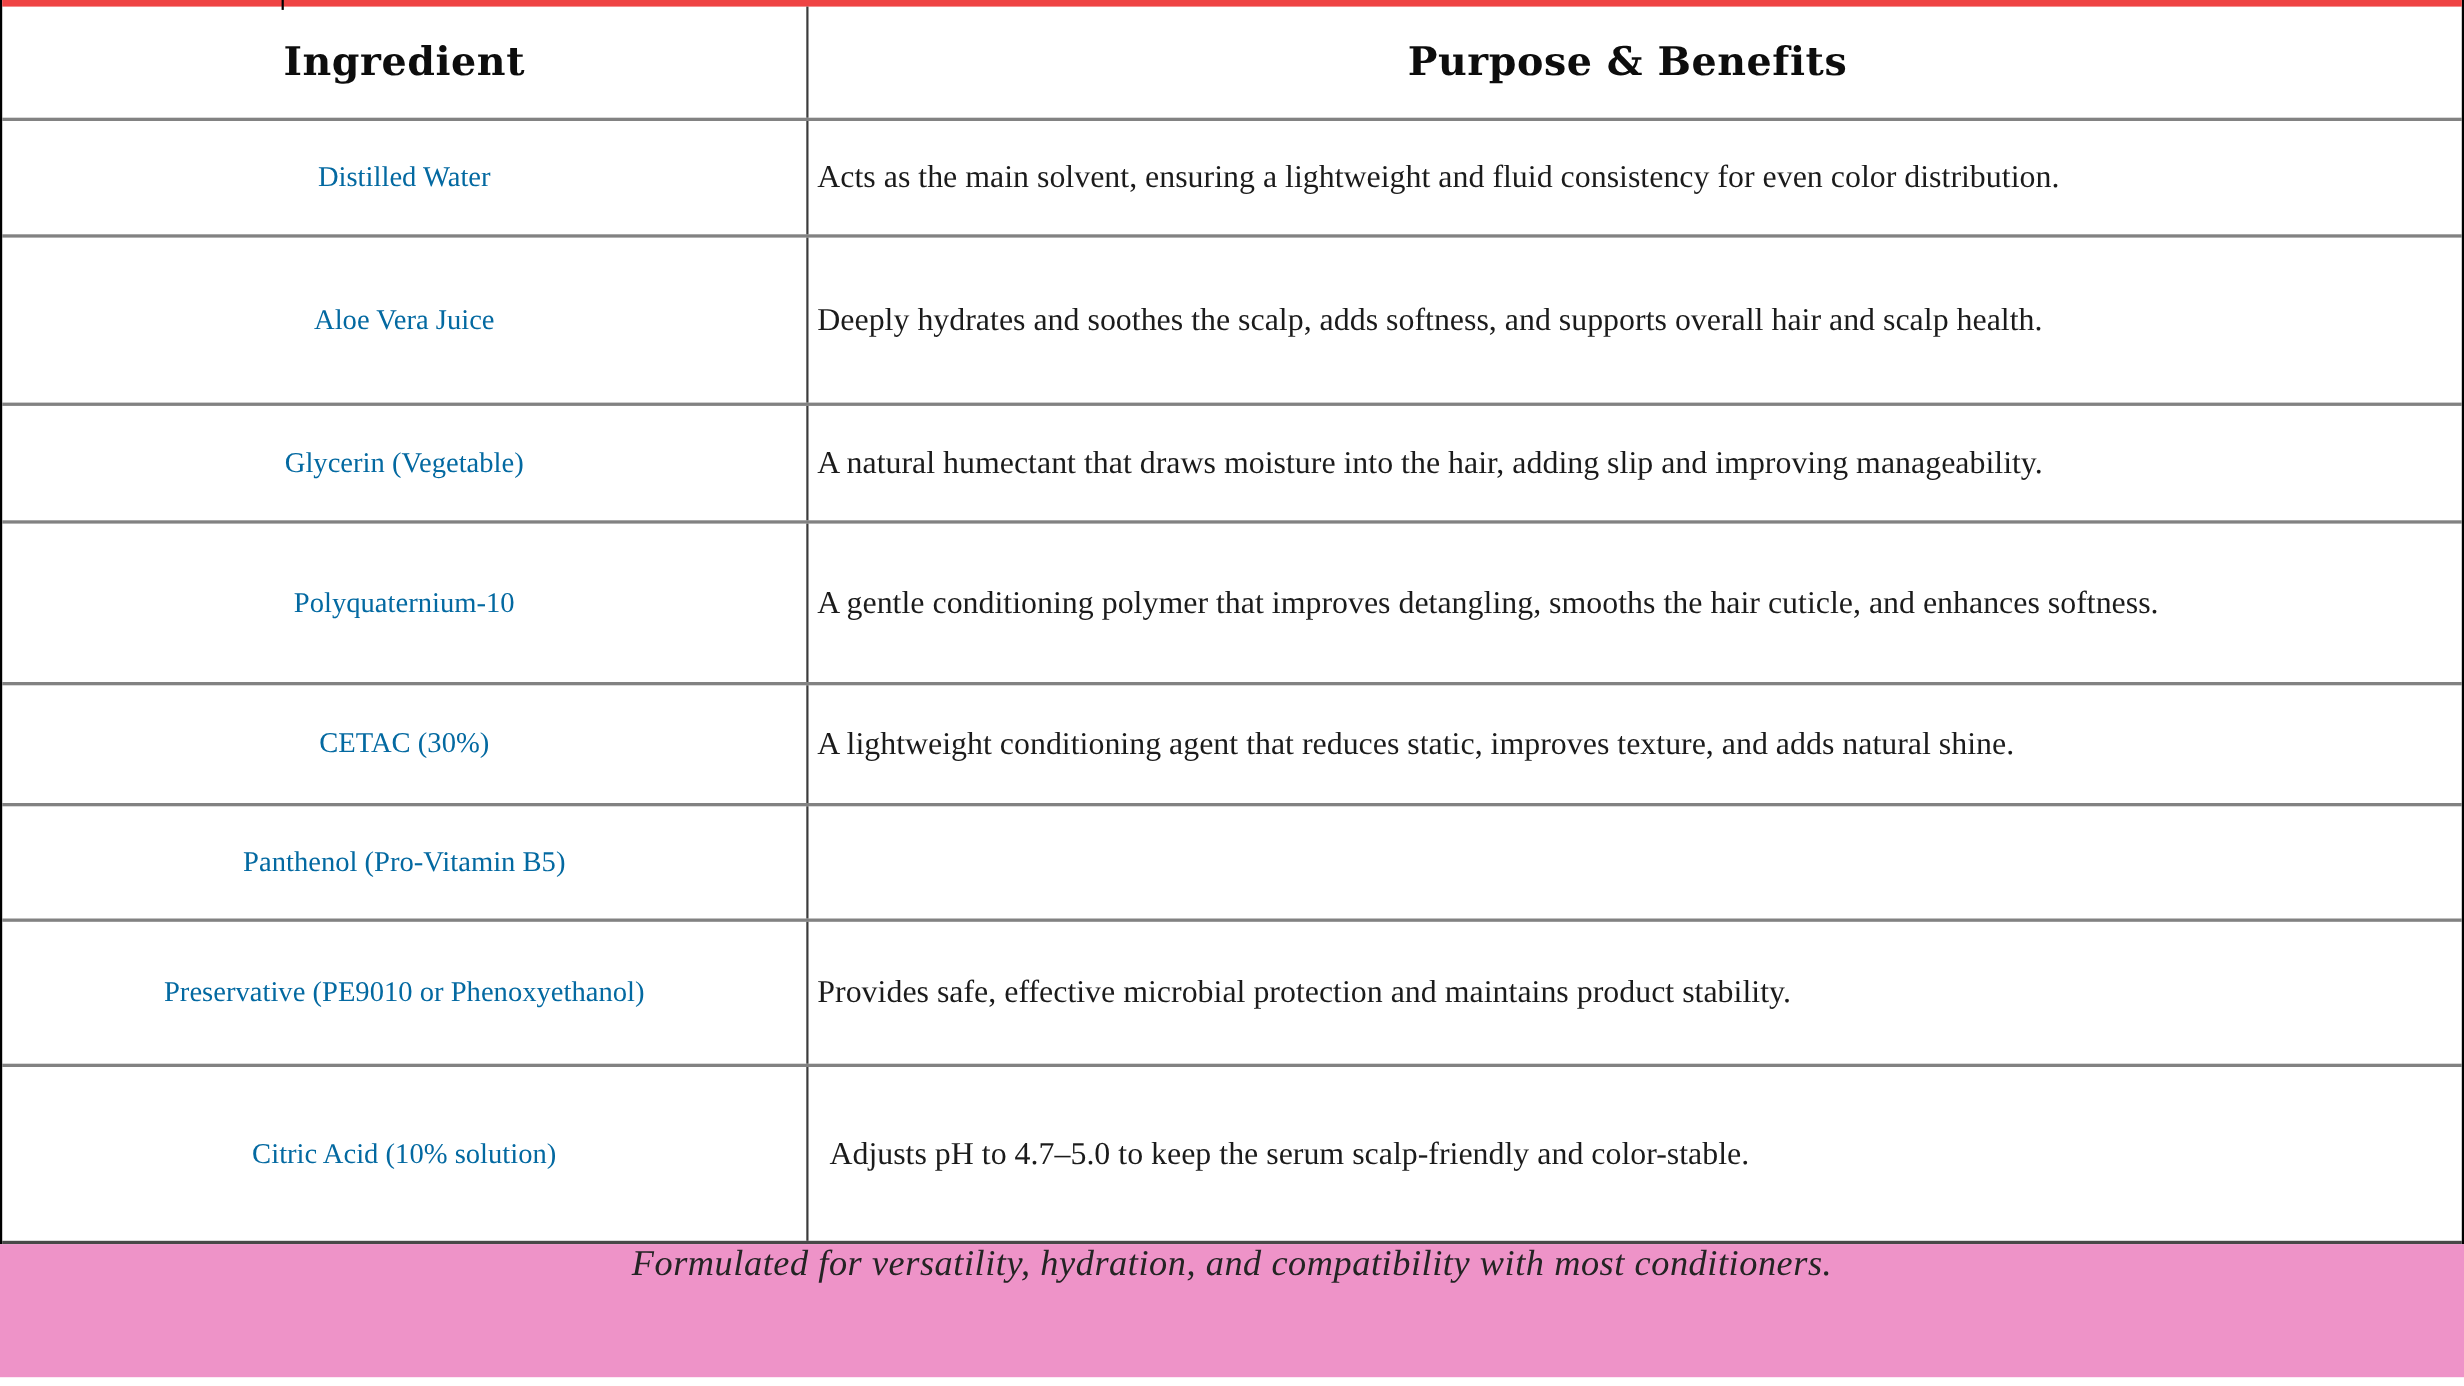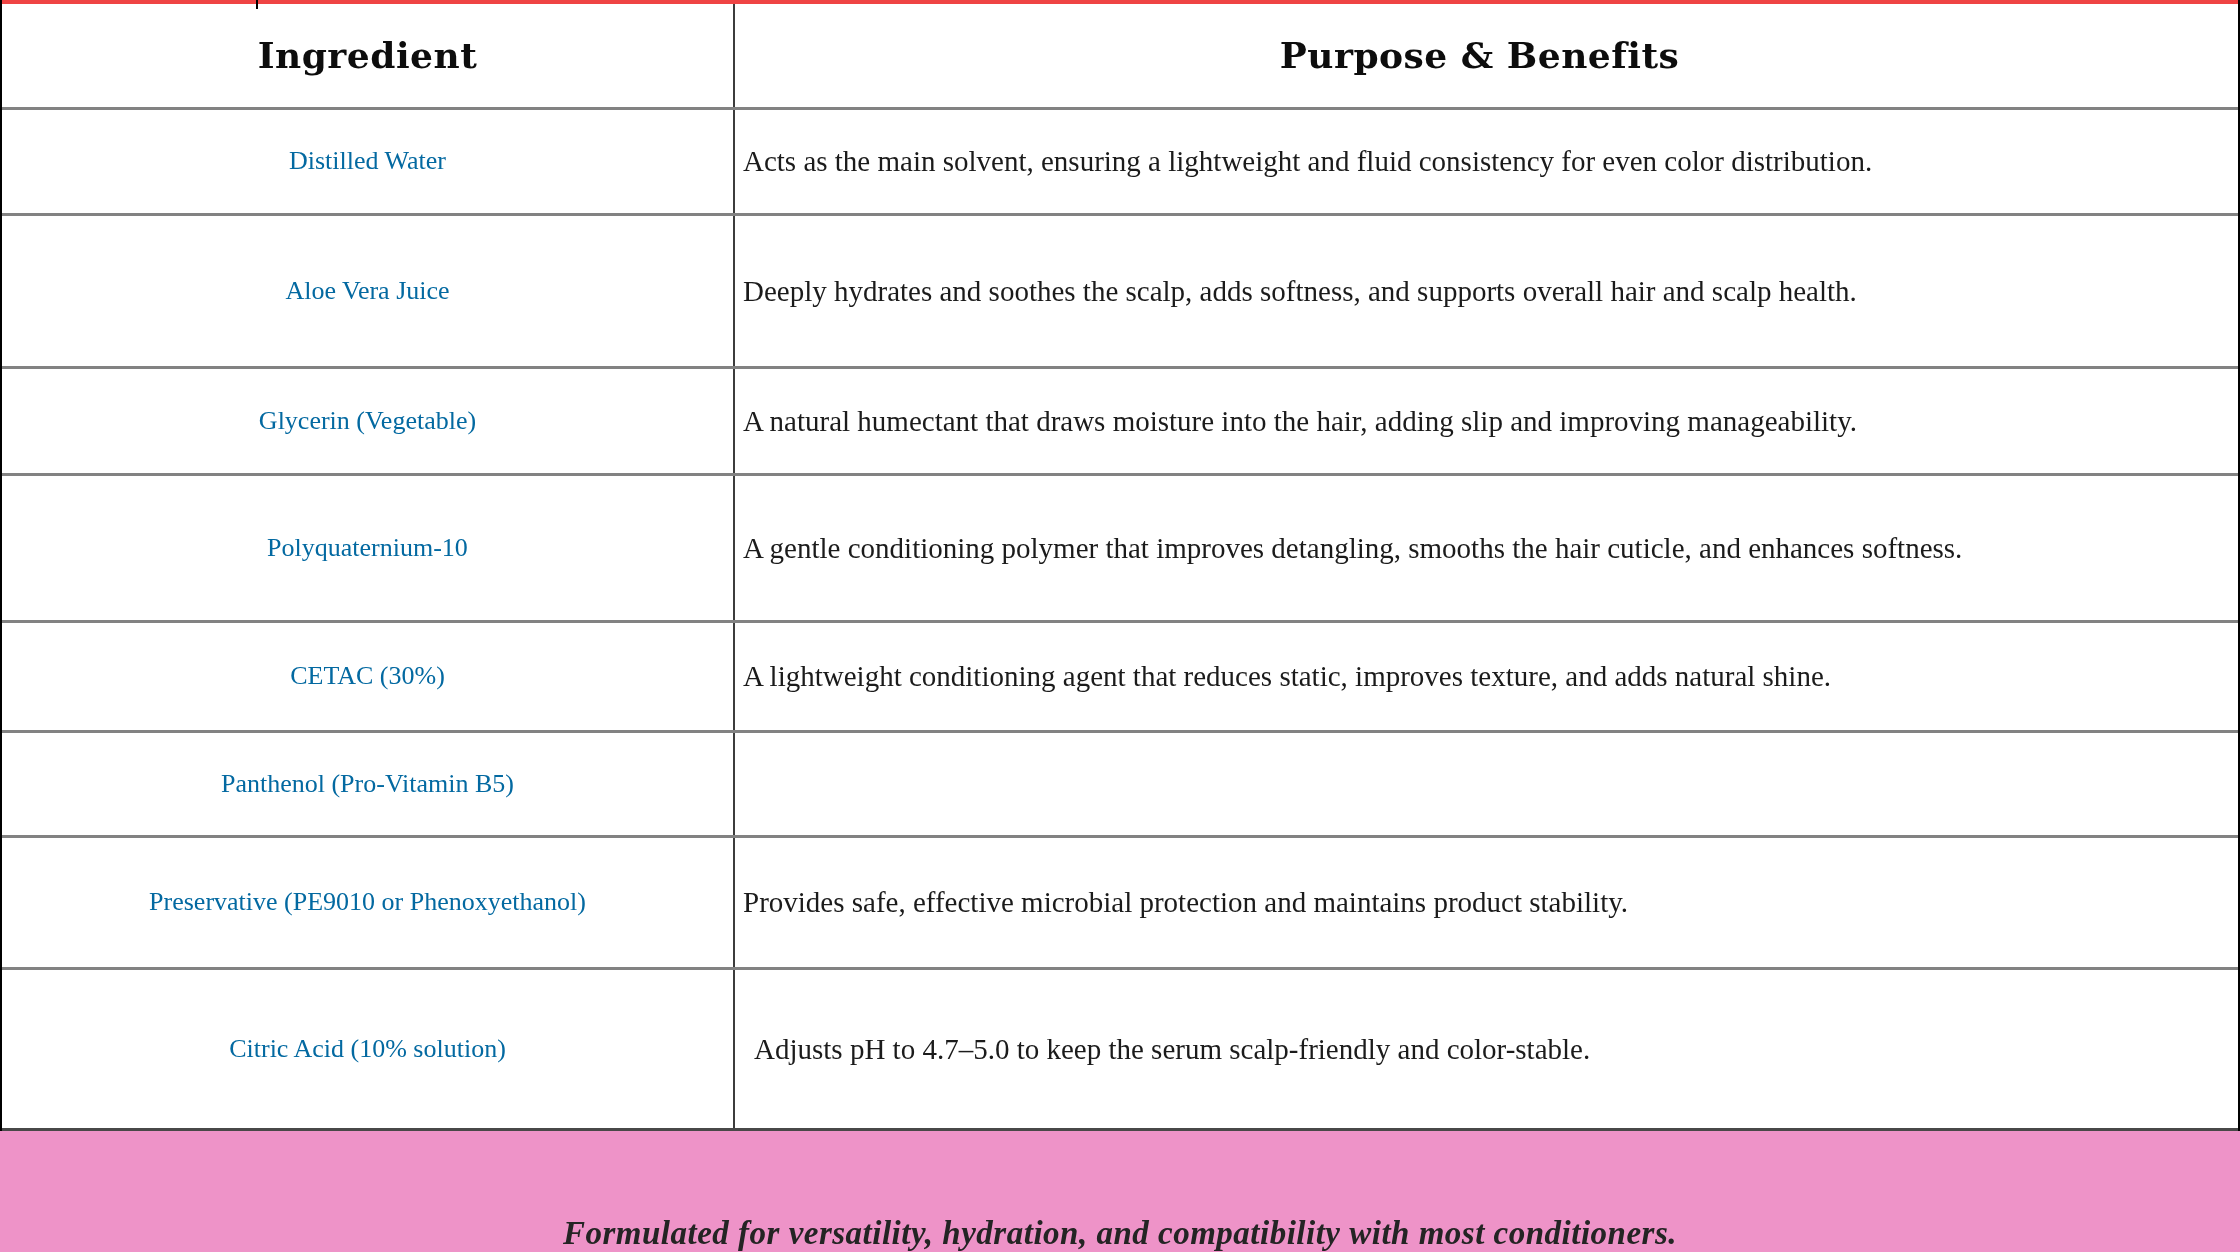--- a/index.html
+++ b/index.html
@@ -18,21 +18,21 @@
     border-right:2px solid #000;
     box-sizing:border-box;
     display:flex;flex-direction:column;
     background:#fff;
   }
   .trow{
     display:flex;
     box-sizing:border-box;
     border-bottom:3px solid #828282;
   }
-  .trow.header-row{border-top:4px solid #ef4444;height:110px;}
+  .trow.header-row{border-top:6px solid #ef4444;height:110px;}
   .r1{height:106px}.r2{height:154px}.r3{height:107px}.r4{height:147px}
   .r5{height:110px}.r6{height:105px}.r7{height:133px}
   .r8{height:161px;border-bottom:3px solid #484848;gap:11px;}
   .cell{box-sizing:border-box;display:flex;align-items:center;}
   .cell.left{
     width:733px;
     border-right:2px solid #3c3c3c;
     justify-content:center;
     text-align:center;
     padding:0 16px;
@@ -49,23 +49,22 @@
     letter-spacing:0.5px;
     color:#0d0d0d;
   }
   .header-row .cell.right{justify-content:center;text-align:center;padding-left:0;}
   .ing-name{font-size:26px;color:#0369a1;}
   .purpose-text{font-size:29px;color:#1b1b1b;line-height:1.25;}
   .footer-bar{
     position:absolute;left:0;top:1131px;
     width:2240px;height:121px;
     background:#ee93c8;
-    display:flex;align-items:flex-end;justify-content:center;
+    display:flex;align-items:flex-start;justify-content:center;
     box-sizing:border-box;
-    font-weight:bold;
   }
   .footer-note{
     font-family:"Liberation Serif", serif;
     font-style:italic;
     font-size:33px;
     color:#242424;
     letter-spacing:0.5px;
   }
   .stray-tick{
     position:absolute;left:256px;top:0;

